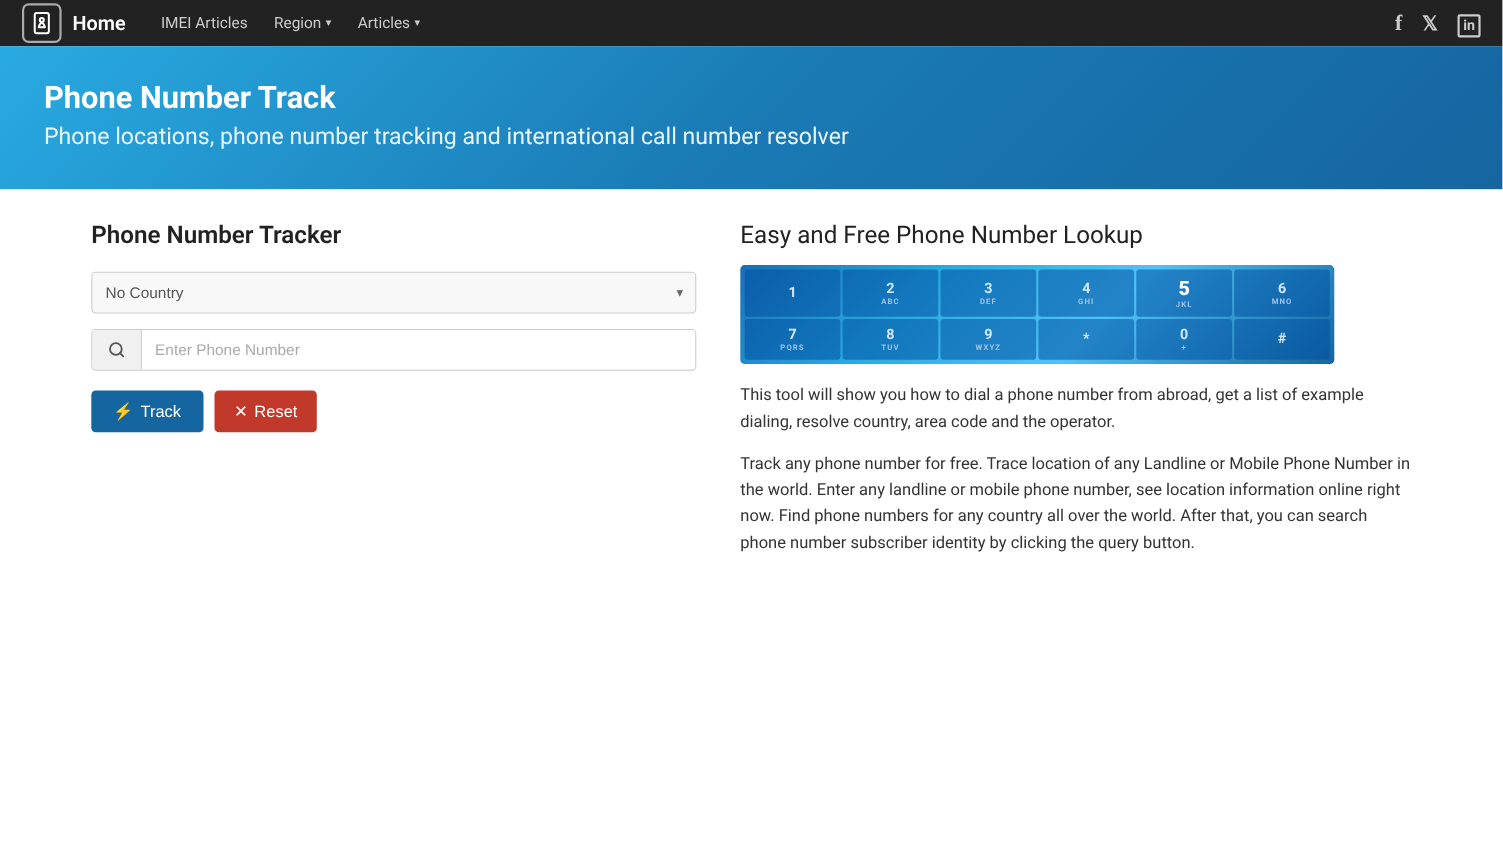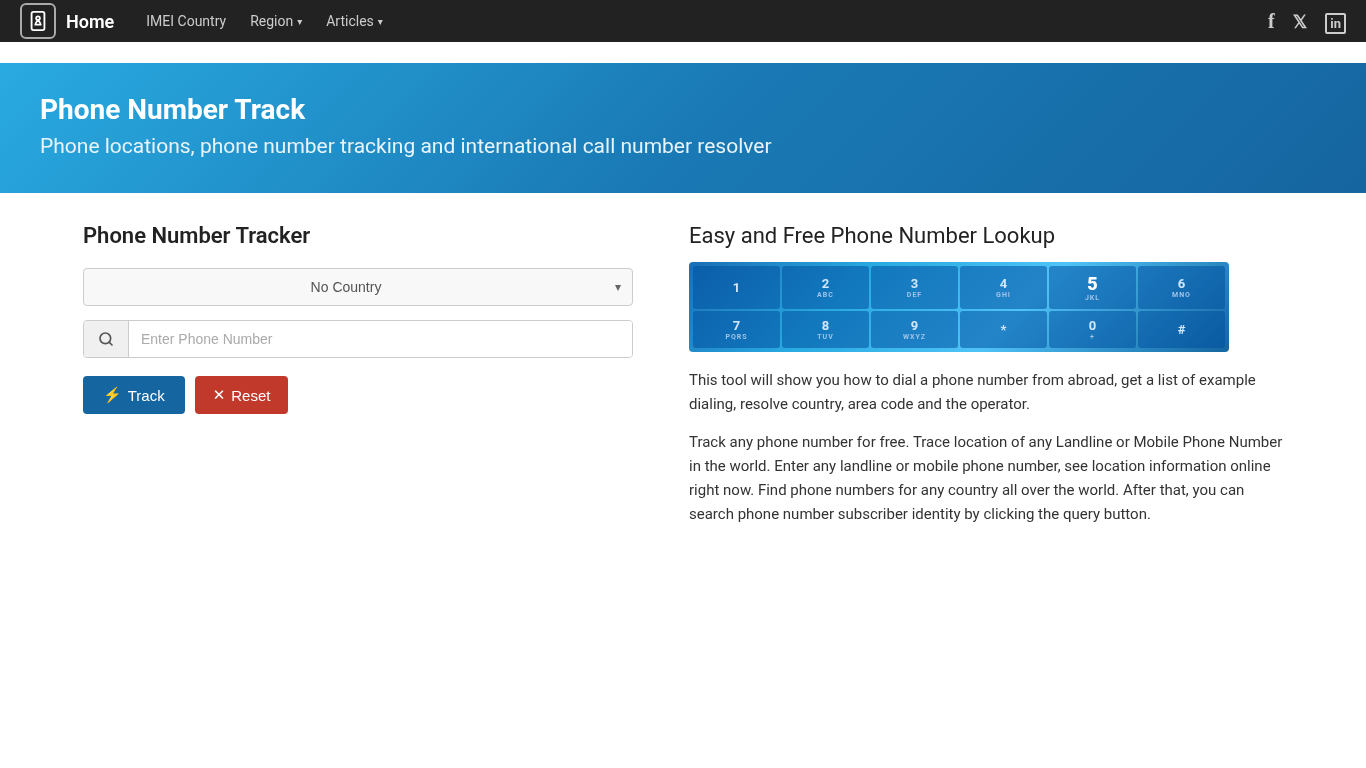--- a/index.html
+++ b/index.html
@@ -64,41 +64,40 @@
     .navbar-social a {
       color: #ccc;
       font-size: 18px;
       text-decoration: none;
     }
 
     
     .hero {
       background: linear-gradient(135deg, #29aae1 0%, #1a7ab5 50%, #1565a0 100%);
       padding: 30px 32px 35px 40px;
-      margin-top: 21px;
     }
     .hero h1 {
       color: #fff;
       font-size: 28px;
       font-weight: 700;
       margin-bottom: 8px;
     }
     .hero p {
       color: #e8f4fc;
       font-size: 21px;
       font-weight: 400;
     }
 
     
     .main-content {
       display: flex;
       max-width: 1280px;
       margin: 0 auto;
       padding: 30px 40px;
-      gap: 56px;
+      gap: 40px;
     }
 
     
     .left-panel {
       flex: 0 0 550px;
       max-width: 550px;
     }
     .left-panel h2 {
       font-size: 22px;
       font-weight: 600;
@@ -115,21 +114,20 @@
       width: 100%;
       padding: 10px 36px 10px 12px;
       border: 1px solid #ccc;
       border-radius: 4px;
       font-size: 14px;
       color: #555;
       background: #f8f8f8;
       appearance: none;
       cursor: pointer;
       outline: none;
-      text-align: center;
     }
     .select-arrow {
       position: absolute;
       right: 12px;
       top: 50%;
       transform: translateY(-50%);
       pointer-events: none;
       color: #666;
       font-size: 12px;
     }
@@ -272,21 +270,21 @@
         <circle cx="12" cy="9" r="2"></circle>
         <path d="M12 11 c0 0 -3 3 -3 5 h6 c0-2-3-5-3-5z"></path>
       </svg>
     </div>
     <span>Home</span>
   </a>
 
   <ul class="navbar-nav">
     <li>
       <a href="#">
-        <span>IMEI Country</span>
+        <span>IMEI Articles</span>
       </a>
     </li>
     <li>
       <a href="#">
         <span>Region</span>
         <span class="dropdown-arrow">▾</span>
       </a>
     </li>
     <li>
       <a href="#">

